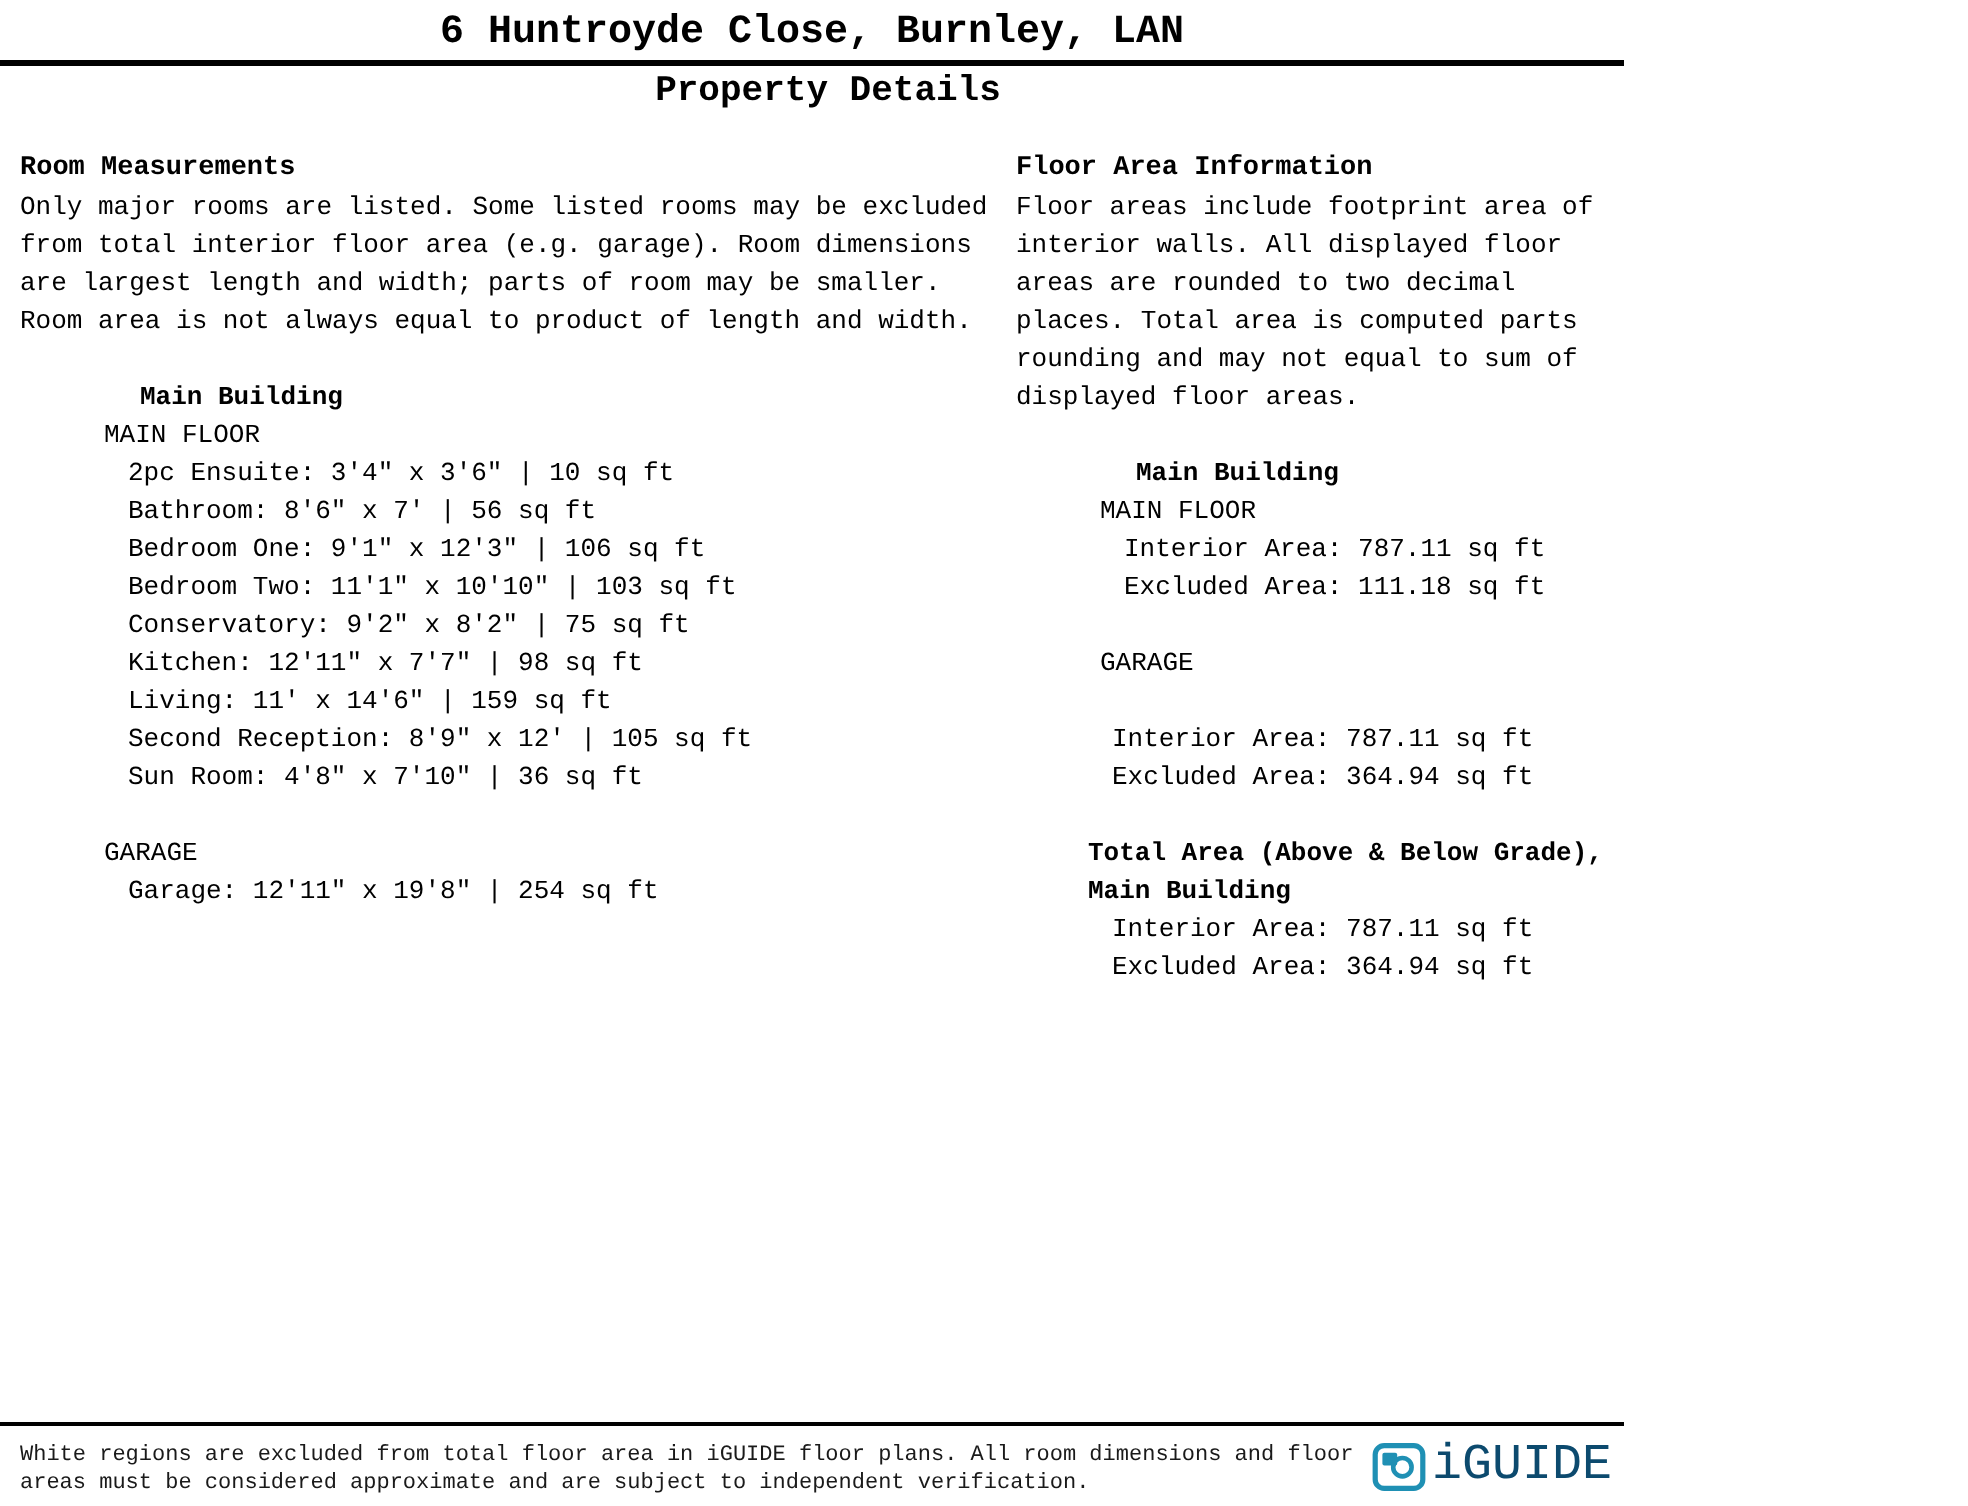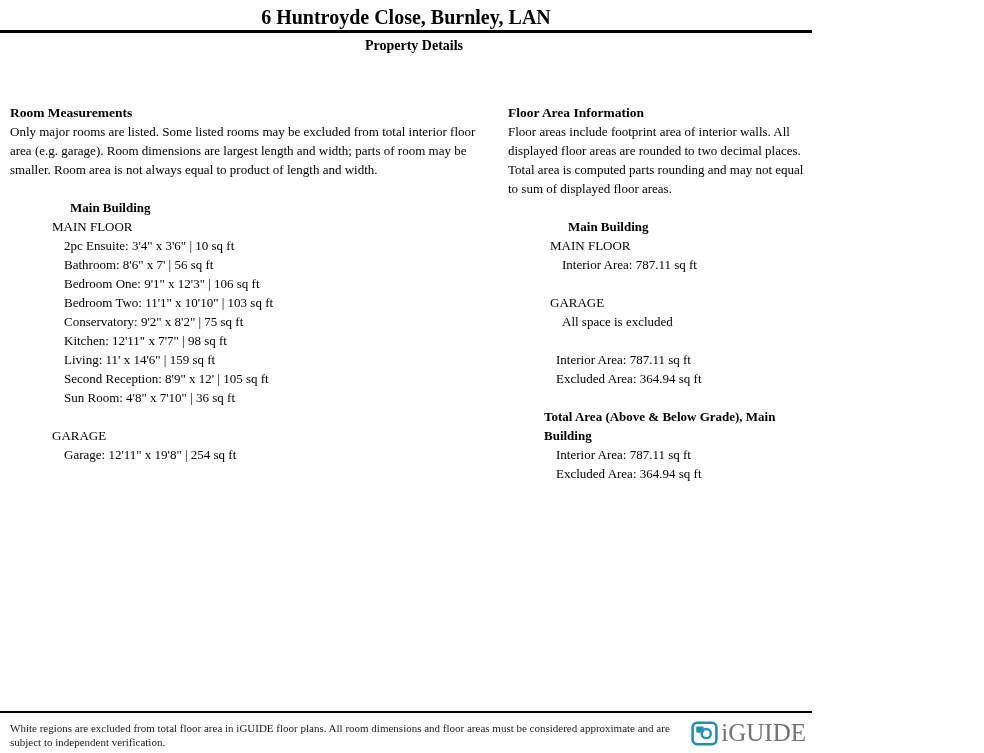--- a/index.html
+++ b/index.html
@@ -3,53 +3,52 @@
 <meta charset="utf-8">
 <style>
   * { margin: 0; padding: 0; box-sizing: border-box; }
   html, body { background: #ffffff; }
   .page {
     position: relative;
     width: 812px;
     height: 753px;
     background: #ffffff;
     color: #000000;
-    font-family: Liberation Serif, serif;
+    font-family: Liberation Mono, monospace;
     overflow: hidden;
   }
   .doc-title {
     padding-top: 4px;
     text-align: center;
     font-size: 20px;
     line-height: 26px;
     font-weight: bold;
   }
   .rule-top { height: 3px; background: #000; }
   .doc-subtitle {
     margin-top: 4px;
     text-align: center;
-    font-size: 14px;
+    font-size: 18px;
     line-height: 18px;
     font-weight: bold;
     padding-left: 16px;
   }
   .columns {
     display: flex;
     margin-top: 20px;
     padding-left: 10px;
     padding-right: 4px;
   }
   .col { font-size: 13px; line-height: 19px; }
   .col-left { width: 488px; flex: 0 0 488px; }
   .col-right { flex: 1 1 auto; margin-left: 10px; }
   .section-heading {
     font-size: 13.5px;
     font-weight: bold;
     line-height: 19px;
-    margin-top: 28px;
   }
   .section-desc { line-height: 19px; }
   .building-group { margin-top: 19px; margin-left: 36px; }
   .building-label { font-weight: bold; padding-left: 24px; }
   .floor-block { margin-left: 6px; }
   .floor-block.spaced { margin-top: 19px; }
   .room-line, .area-line { margin-left: 12px; }
   .total-block { margin-top: 19px; }
   .total-label { font-weight: bold; }
   .total-block .area-line { margin-left: 12px; }
@@ -125,25 +124,25 @@
     <div class="col col-right">
       <div class="section-heading">Floor Area Information</div>
       <div class="section-desc">Floor areas include footprint area of interior walls. All displayed floor areas are rounded to two decimal places. Total area is computed parts rounding and may not equal to sum of displayed floor areas.</div>
 
       <div class="building-group">
         <div class="building-label">Main Building</div>
 
         <div class="floor-block">
           <div class="floor-label">MAIN FLOOR</div>
           <div class="area-line">Interior Area: 787.11 sq ft</div>
+          <div class="area-line">Excluded Area: 111.18 sq ft</div>
         </div>
 
         <div class="floor-block spaced">
           <div class="floor-label">GARAGE</div>
-          <div class="area-line">All space is excluded</div>
         </div>
 
         <div class="total-block">
           <div class="area-line">Interior Area: 787.11 sq ft</div>
           <div class="area-line">Excluded Area: 364.94 sq ft</div>
         </div>
 
         <div class="total-block">
           <div class="total-label">Total Area (Above &amp; Below Grade), Main Building</div>
           <div class="area-line">Interior Area: 787.11 sq ft</div>
@@ -159,18 +158,18 @@
     <div class="footer-content">
       <div class="footer-disclaimer">White regions are excluded from total floor area in iGUIDE floor plans. All room dimensions and floor areas must be considered approximate and are subject to independent verification.</div>
       <div class="logo">
         <span style="display:inline-flex;">
           <svg width="27" height="25" viewBox="0 0 27 25">
             <rect x="1.6" y="1.8" width="23.8" height="21.4" rx="4.5" fill="none" stroke="#1F90B4" stroke-width="2.6"></rect>
             <rect x="5.2" y="5.4" width="7.4" height="6.4" rx="1" fill="#1F90B4"></rect>
             <circle cx="15.2" cy="12.6" r="4.6" fill="none" stroke="#1F90B4" stroke-width="2.3"></circle>
           </svg>
         </span>
-        <span class="logo-text" style="color:#737373;">iGUIDE</span>
+        <span class="logo-text" style="color:#0c4a6e;">iGUIDE</span>
       </div>
     </div>
   </div>
 
 </div>
 
 </body></html>

